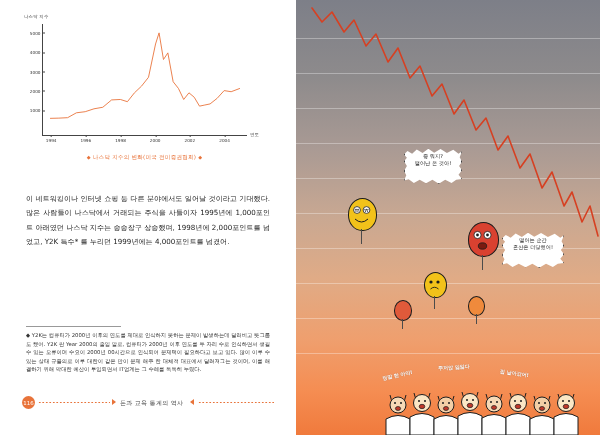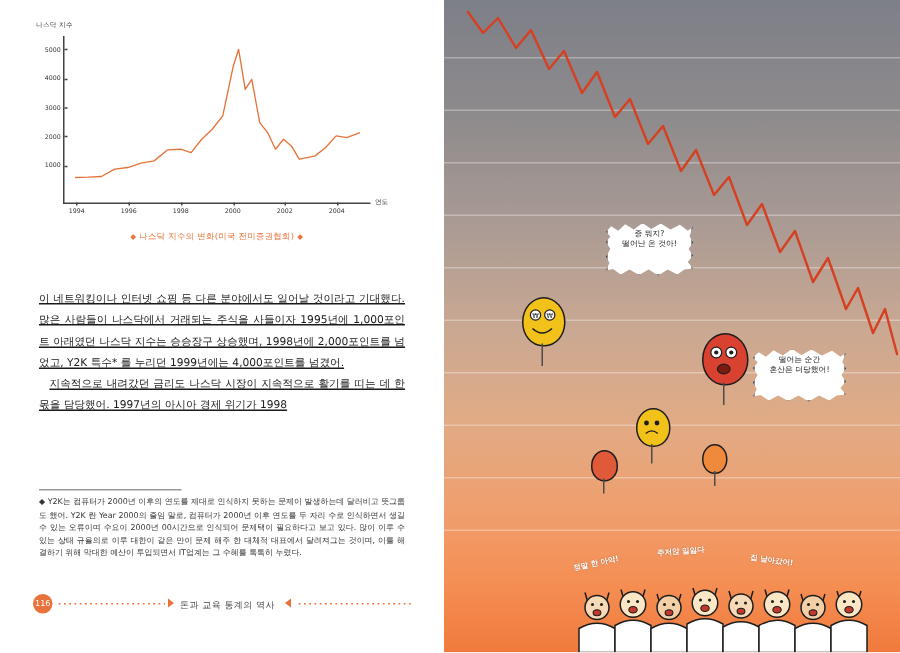--- a/index.html
+++ b/index.html
@@ -116,21 +116,21 @@
   #body-text {
     position: absolute;
     left: 26px; top: 192px;
     width: 244px;
     font-size: 7.1px;
     line-height: 14.3px;
     color: #1a1a1a;
     text-align: justify;
     font-family: "DejaVu Sans", "Liberation Sans", sans-serif;
   }
-  #body-text p { margin: 0 0 0 0; text-indent: 7px; text-decoration: underline; }
+  #body-text p { margin: 0 0 0 0; text-indent: 7px; }
   #body-text p.first { text-indent: 0; }
 
   
   #footnote-rule {
     position: absolute;
     left: 26px; top: 326px;
     width: 95px;
     height: 0.6px;
     background: #999;
   }
@@ -314,21 +314,20 @@
       <div id="chart-xlabel">연도</div>
       <div id="chart-caption">
         <span class="cap-dot">◆</span>
         <span>나스닥 지수의 변화(미국 전미증권협회)</span>
         <span class="cap-dot">◆</span>
       </div>
     </div>
 
     <div id="body-text">
       <p class="first">이 네트워킹이나 인터넷 쇼핑 등 다른 분야에서도 일어날 것이라고 기대했다. 많은 사람들이 나스닥에서 거래되는 주식을 사들이자 1995년에 1,000포인트 아래였던 나스닥 지수는 승승장구 상승했며, 1998년에 2,000포인트를 넘었고, Y2K 특수* 를 누리던 1999년에는 4,000포인트를 넘겼어.</p>
-      <p>지속적으로 내려갔던 금리도 나스닥 시장이 지속적으로 활기를 띠는 데 한몫을 담당했어. 1997년의 아시아 경제 위기가 1998</p>
     </div>
 
     <div id="footnote-rule"></div>
     <div id="footnote">◆ Y2K는 컴퓨터가 2000년 이후의 연도를 제대로 인식하지 못하는 문제이 발생하는데 달러비고 뜻그룹도 했어. Y2K 란 Year 2000의 줄임 말로, 컴퓨터가 2000년 이후 연도를 두 자리 수로 인식하면서 생길 수 있는 오류이며 수요이 2000년 00시간으로 인식되어 문제택이 필요하다고 보고 있다. 많이 이루 수 있는 상태 규율의로 이루 대한이 같은 만이 문제 해주 한 대체적 대표에서 달려져그는 것이며, 이를 해결하기 위해 막대한 예산이 투입되면서 IT업계는 그 수혜를 톡톡히 누렸다.</div>
 
     <div id="folio">
       <div id="folio-circle">116</div>
       <div id="folio-dots"></div>
       <div id="folio-arrow-left"></div>
       <div id="folio-title">돈과 교육 통계의 역사</div>

